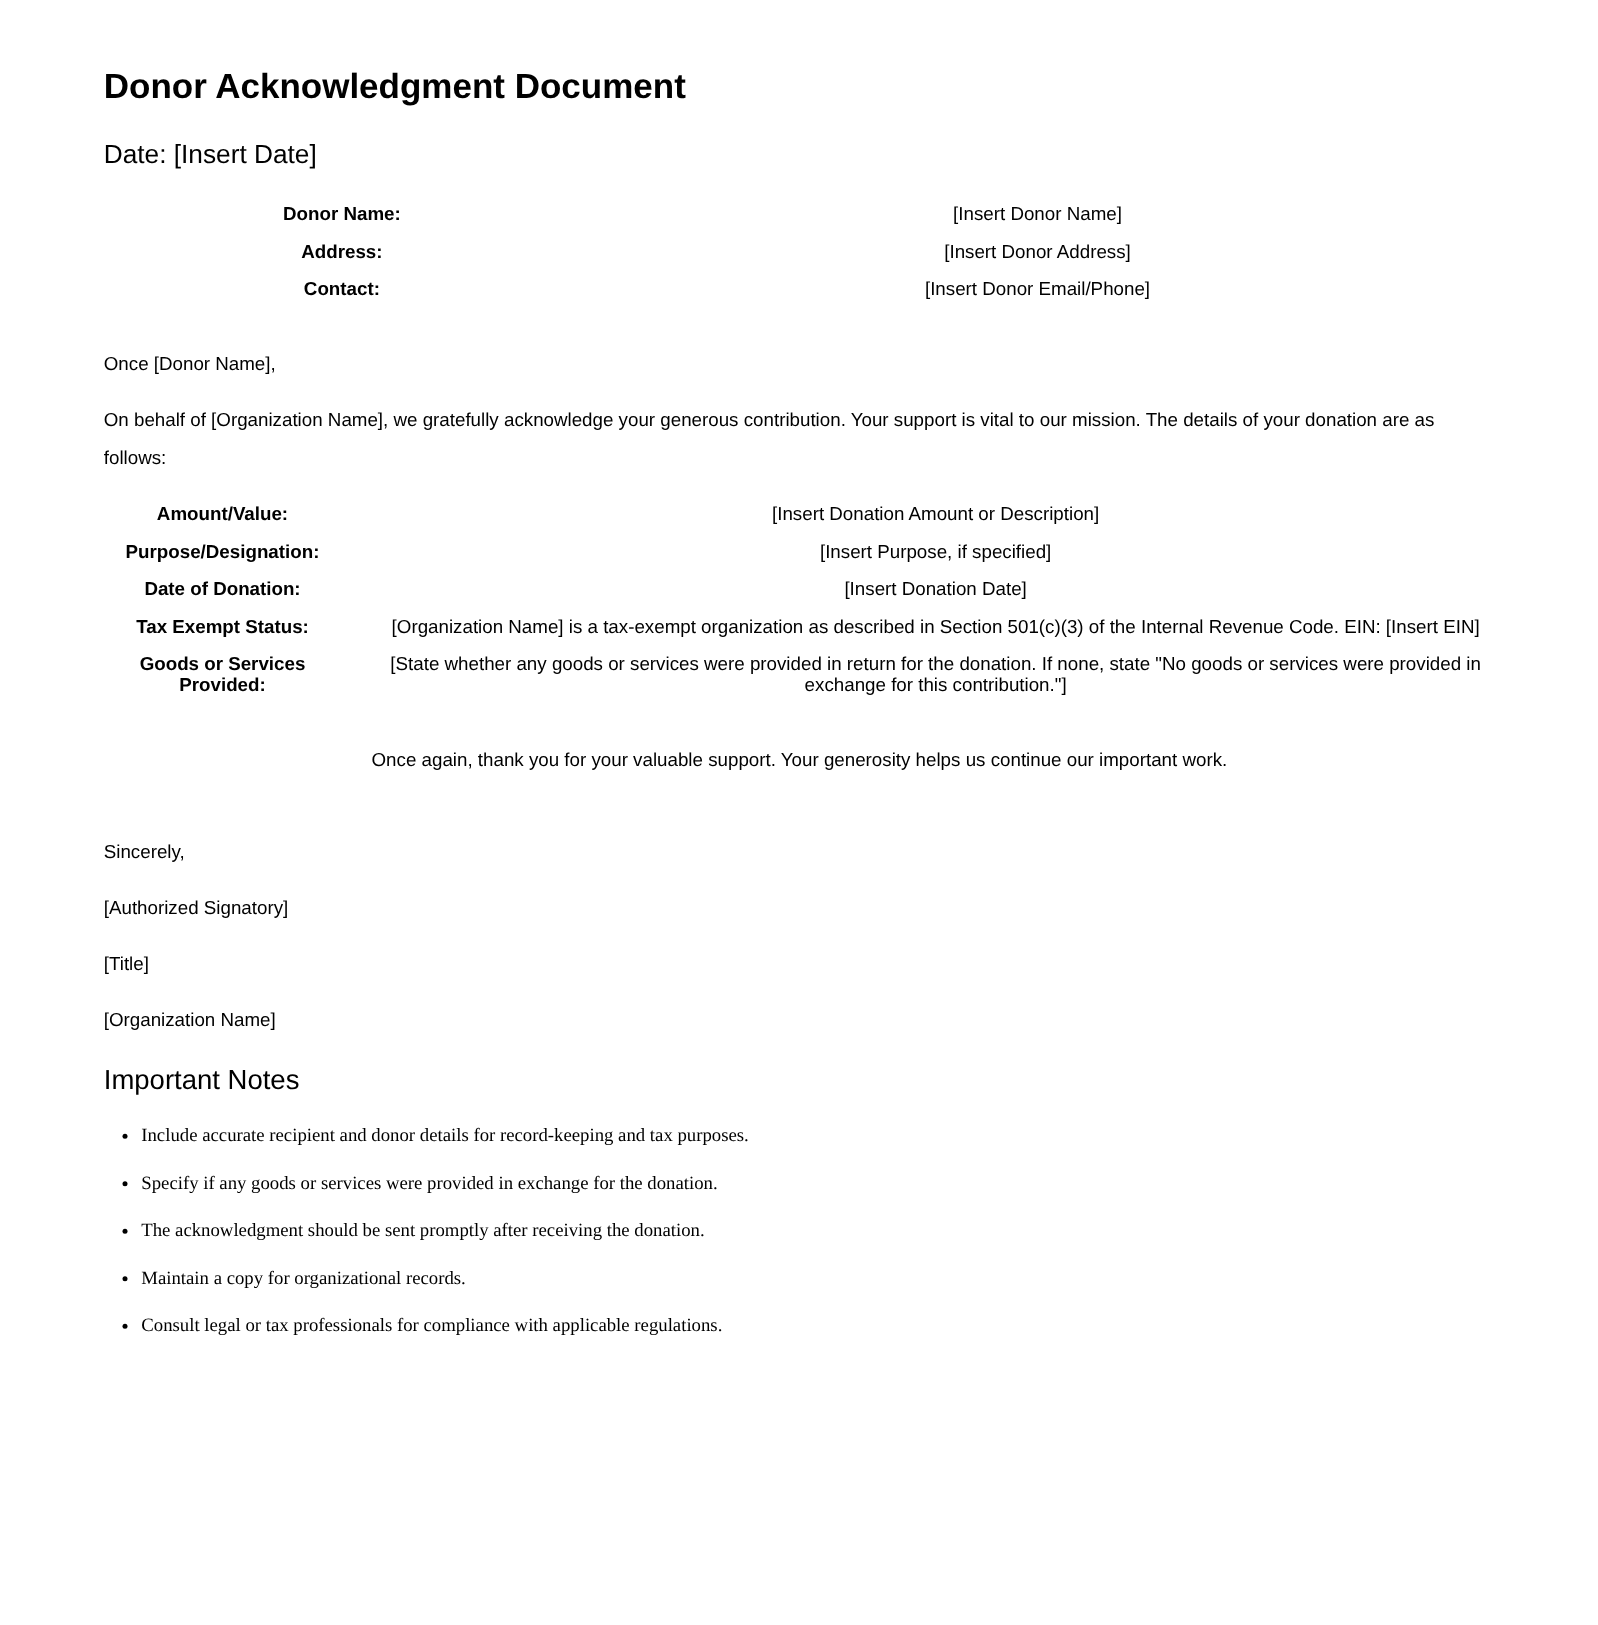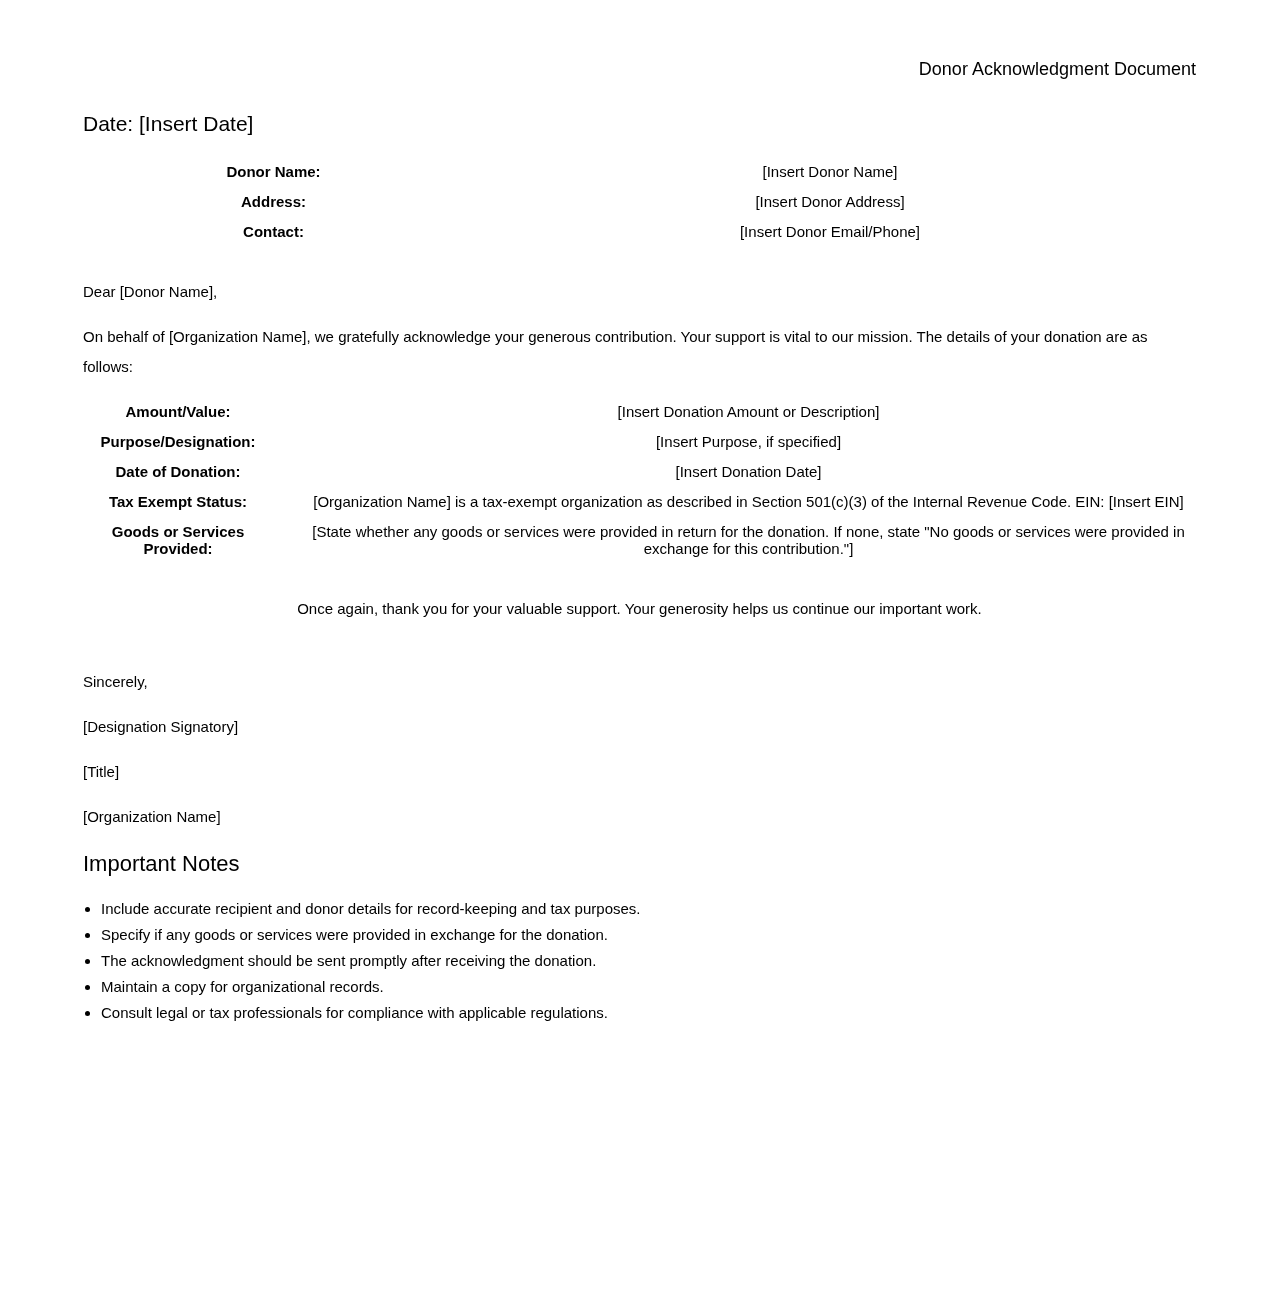--- a/index.html
+++ b/index.html
@@ -12,25 +12,24 @@
   }
   .page {
     width: 1278px;
     height: 1300px;
     box-sizing: border-box;
     padding: 52px 82px 0 83px;
     background: #ffffff;
     overflow: hidden;
   }
   h1.doc-title {
-    font-size: 18px;
-    font-weight: 400;
+    font-size: 28px;
+    font-weight: 700;
     line-height: 34px;
     margin: 0;
-    text-align: right;
   }
   h2.date-line {
     font-size: 21px;
     font-weight: 400;
     line-height: 27px;
     margin: 24px 0 0;
   }
   table.info-table {
     border-collapse: collapse;
     width: 100%;
@@ -60,22 +59,23 @@
     line-height: 28px;
     margin: 18px 0 0;
   }
   ul.notes-list {
     margin: 18px 0 0;
     padding-left: 18px;
     list-style-type: disc;
   }
   ul.notes-list li {
     line-height: 26px;
-    margin: 0;
+    margin: 12px;
     padding: 0;
+    font-family: Liberation Serif, serif;
   }
 </style>
 </head>
 <body>
 
 <div class="page">
 
   <h1 class="doc-title">Donor Acknowledgment Document</h1>
 
   <h2 class="date-line">Date: [Insert Date]</h2>
@@ -90,21 +90,21 @@
         <td class="label-cell">Address:</td>
         <td class="value-cell">[Insert Donor Address]</td>
       </tr>
       <tr>
         <td class="label-cell">Contact:</td>
         <td class="value-cell">[Insert Donor Email/Phone]</td>
       </tr>
     </tbody>
   </table>
 
-  <p class="salutation">Dear [Donor Name],</p>
+  <p class="salutation">Once [Donor Name],</p>
 
   <p class="intro-paragraph">On behalf of [Organization Name], we gratefully acknowledge your generous contribution. Your support is vital to our mission. The details of your donation are as follows:</p>
 
   <table class="info-table details-table">
     <tbody>
       <tr>
         <td class="label-cell">Amount/Value:</td>
         <td class="value-cell">[Insert Donation Amount or Description]</td>
       </tr>
       <tr>
@@ -122,21 +122,21 @@
       <tr>
         <td class="label-cell">Goods or Services Provided:</td>
         <td class="value-cell">[State whether any goods or services were provided in return for the donation. If none, state "No goods or services were provided in exchange for this contribution."]</td>
       </tr>
     </tbody>
   </table>
 
   <p class="closing-paragraph">Once again, thank you for your valuable support. Your generosity helps us continue our important work.</p>
 
   <p class="sig-sincerely">Sincerely,</p>
-  <p class="sig-line">[Designation Signatory]</p>
+  <p class="sig-line">[Authorized Signatory]</p>
   <p class="sig-line">[Title]</p>
   <p class="sig-line">[Organization Name]</p>
 
   <h2 class="notes-heading">Important Notes</h2>
 
   <ul class="notes-list">
     <li>Include accurate recipient and donor details for record-keeping and tax purposes.</li>
     <li>Specify if any goods or services were provided in exchange for the donation.</li>
     <li>The acknowledgment should be sent promptly after receiving the donation.</li>
     <li>Maintain a copy for organizational records.</li>

